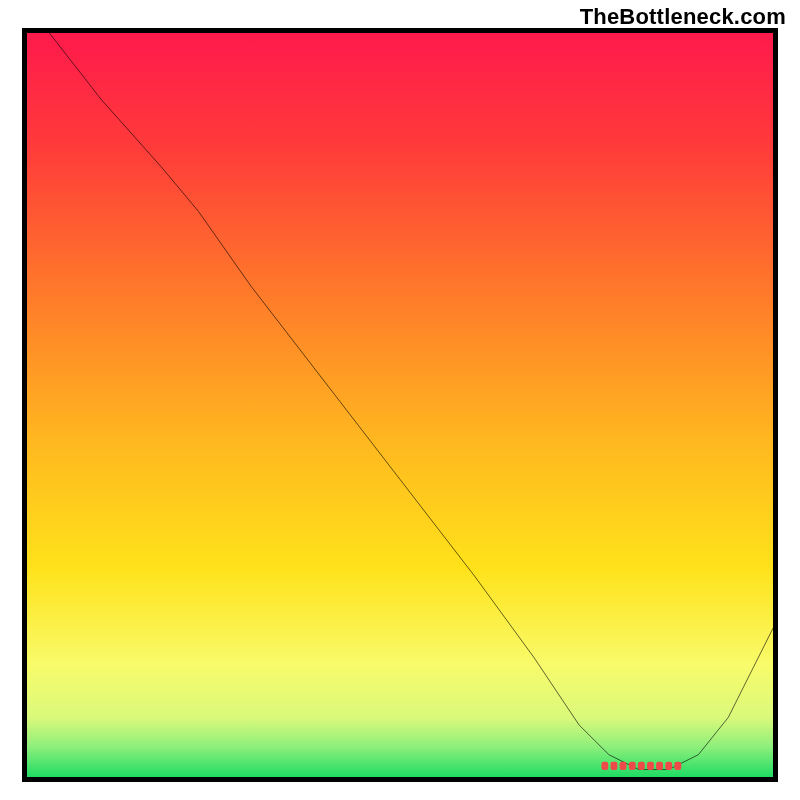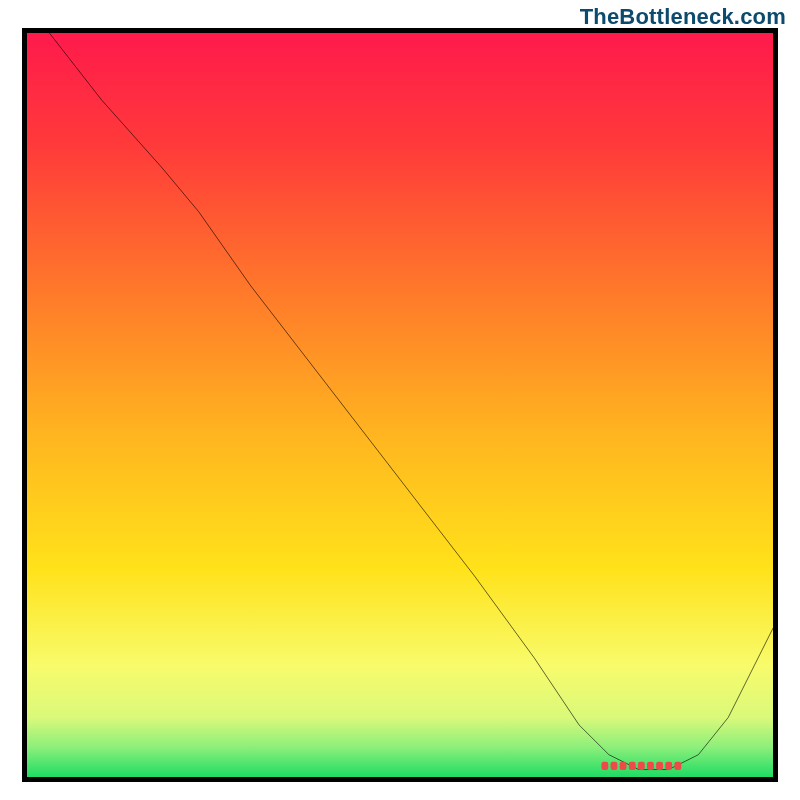--- a/index.html
+++ b/index.html
@@ -15,21 +15,21 @@
     position: relative;
     width: 800px;
     height: 800px;
   }
   .watermark {
     position: absolute;
     top: 4px;
     right: 14px;
     font-size: 22px;
     font-weight: 600;
-    color: #0c4a6e;
+    color: #000000;
     letter-spacing: 0.2px;
   }
   .plot-outer {
     position: absolute;
     left: 22px;
     top: 28px;
     width: 756px;
     height: 754px;
     border: 5px solid #000;
     box-sizing: border-box;

